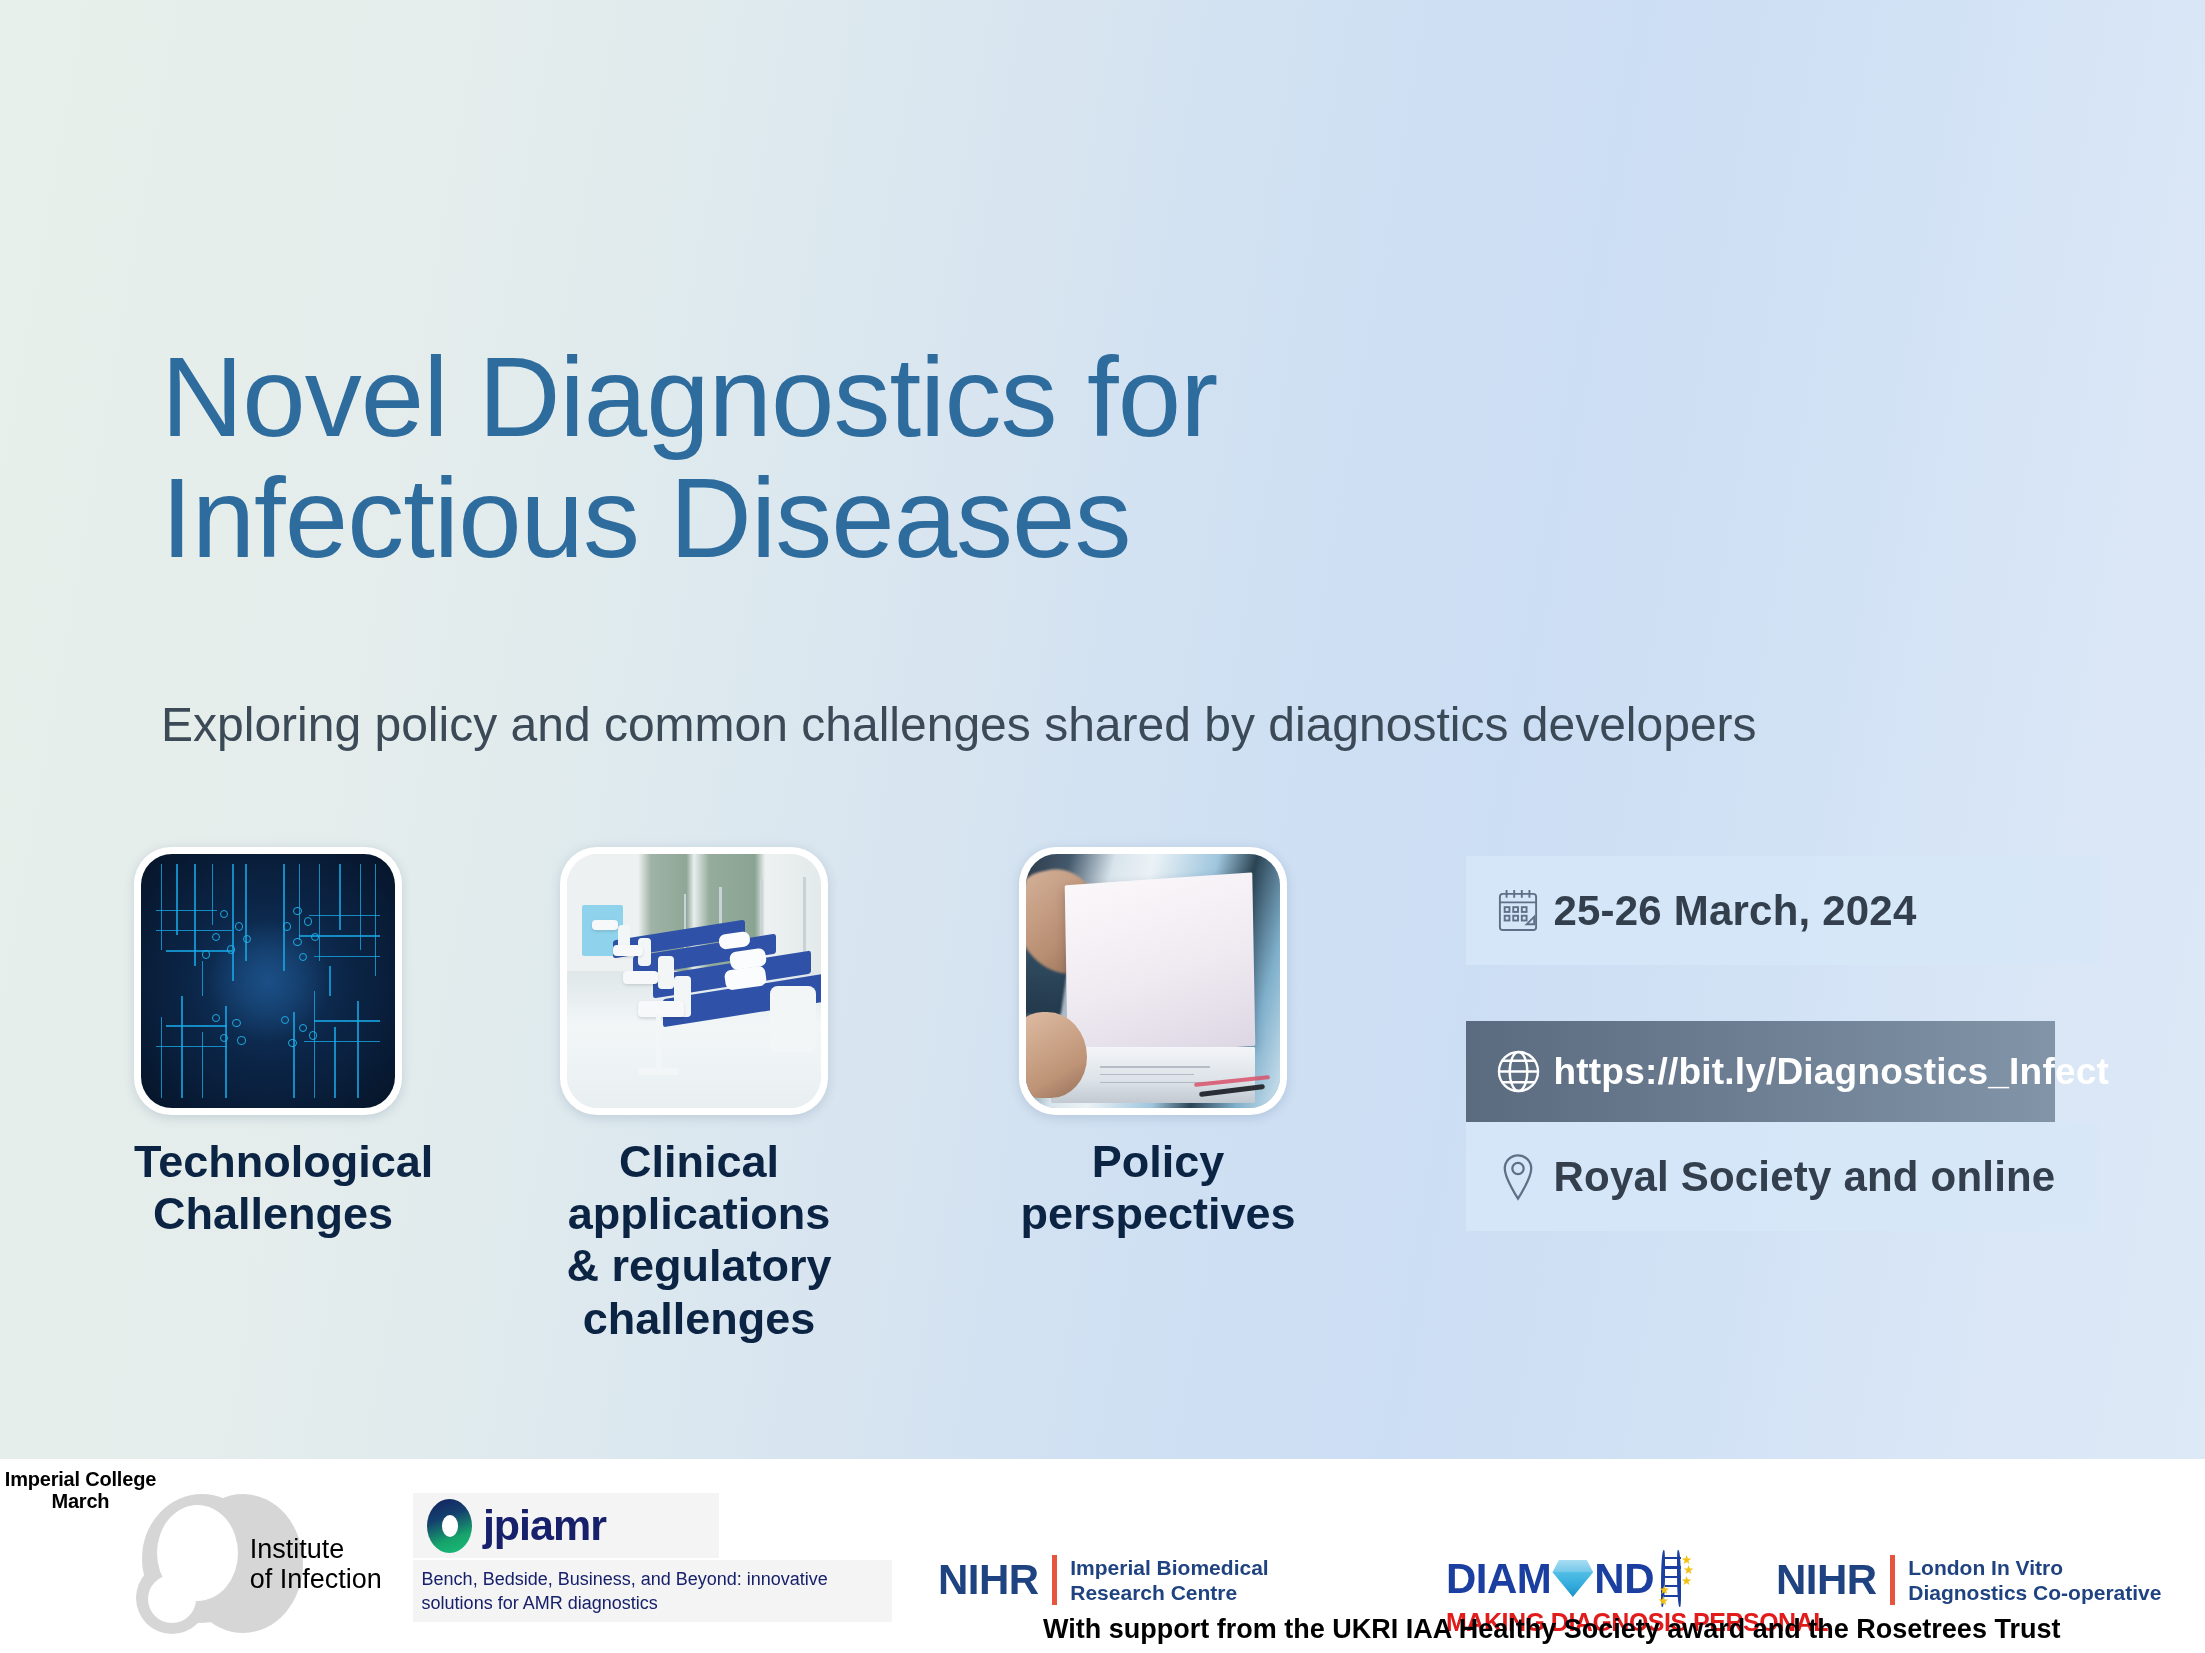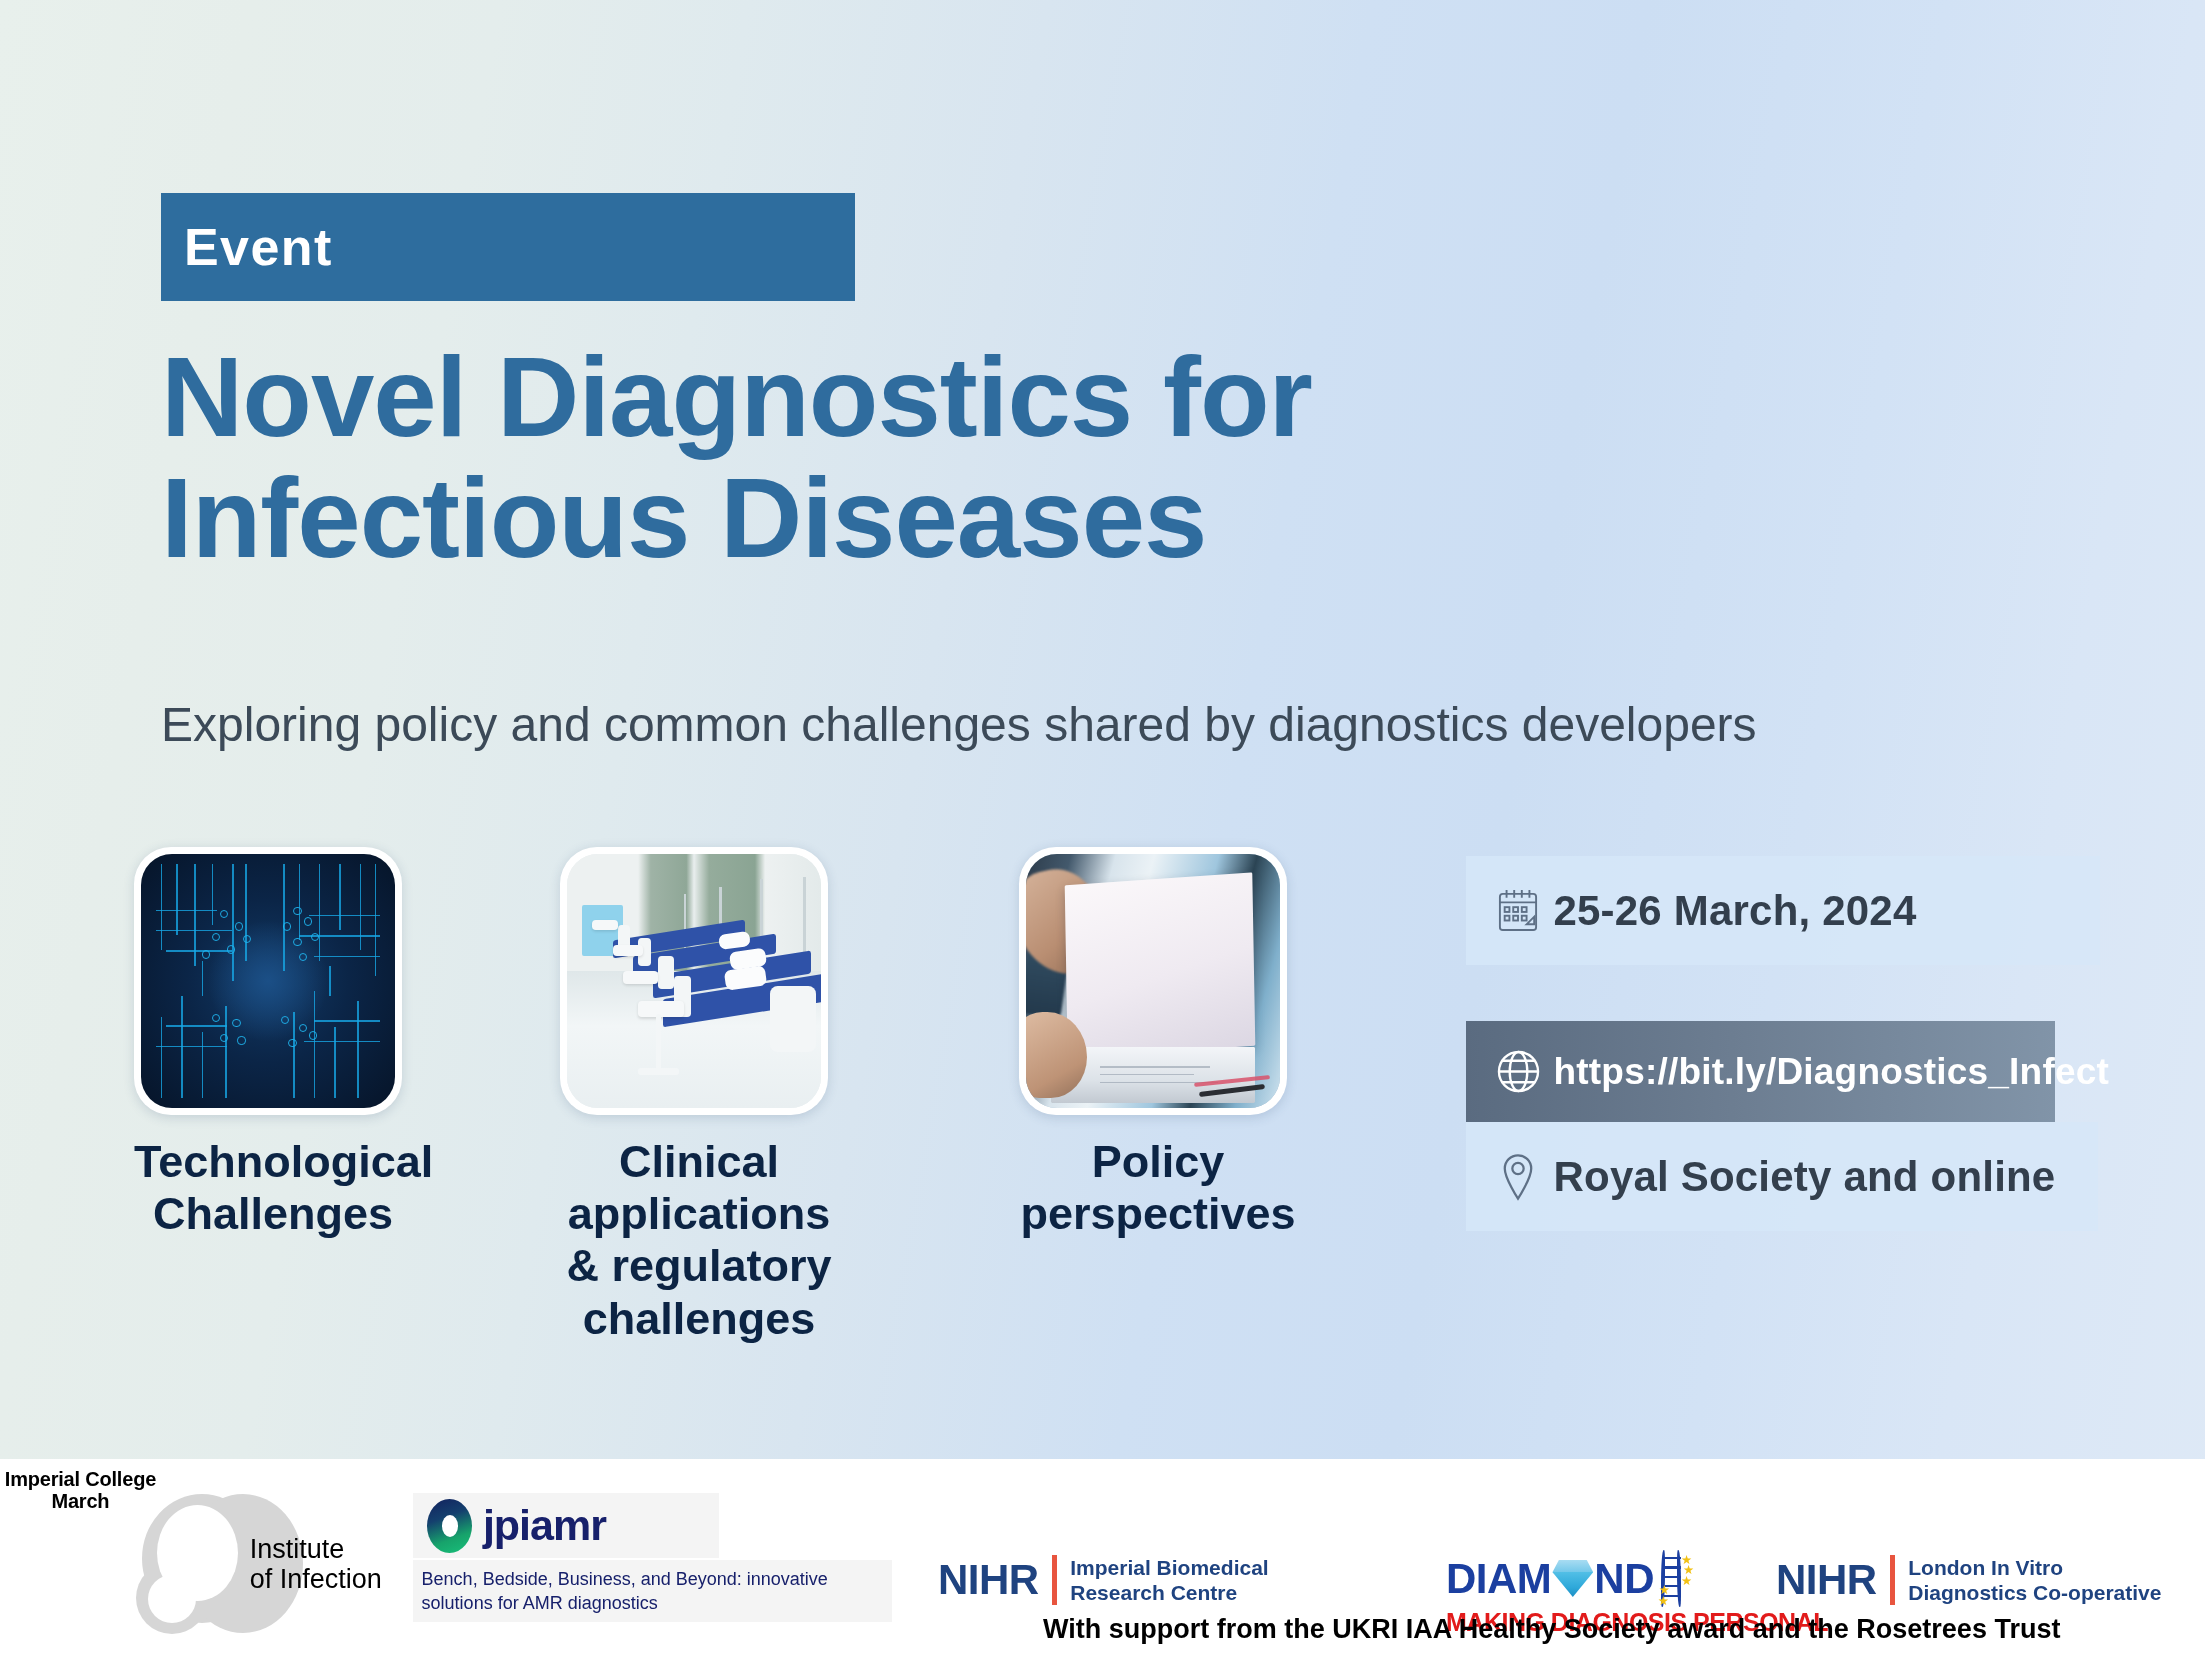--- a/index.html
+++ b/index.html
@@ -22,21 +22,21 @@
     background:#2E6D9E;display:flex;align-items:center;
   }
   .event-badge .label{
     color:#ffffff;font-size:52px;font-weight:bold;
     letter-spacing:1.4px;margin-left:23px;line-height:1;
   }
 
   
   .title{
     position:absolute;left:161px;top:337px;width:1579px;
-    color:#2F6C9E;font-size:114px;font-weight:bold;line-height:1.06;
+    color:#2F6C9E;font-size:114px;font-weight:normal;line-height:1.06;
     letter-spacing:-1px;
   }
   .title .l2{display:block;}
 
   
   .subtitle{
     position:absolute;left:161px;top:699px;width:1771px;
     color:#3C4A58;font-size:48px;font-weight:normal;line-height:1.1;
   }
 
@@ -204,23 +204,20 @@
   .support{
     position:absolute;left:1043px;top:1614px;width:1149px;
     font-size:27px;font-weight:bold;color:#000;white-space:nowrap;
   }
 </style>
 </head>
 <body>
 
 <div class="poster">
 
-  <div class="event-badge">
-    <span class="label">Event</span>
-  </div>
 
   <div class="title">
     <span>Novel Diagnostics for</span>
     <span class="l2">Infectious Diseases</span>
   </div>
 
   <div class="subtitle">Exploring policy and common challenges shared by diagnostics developers</div>
 
   <div class="cards">
 

